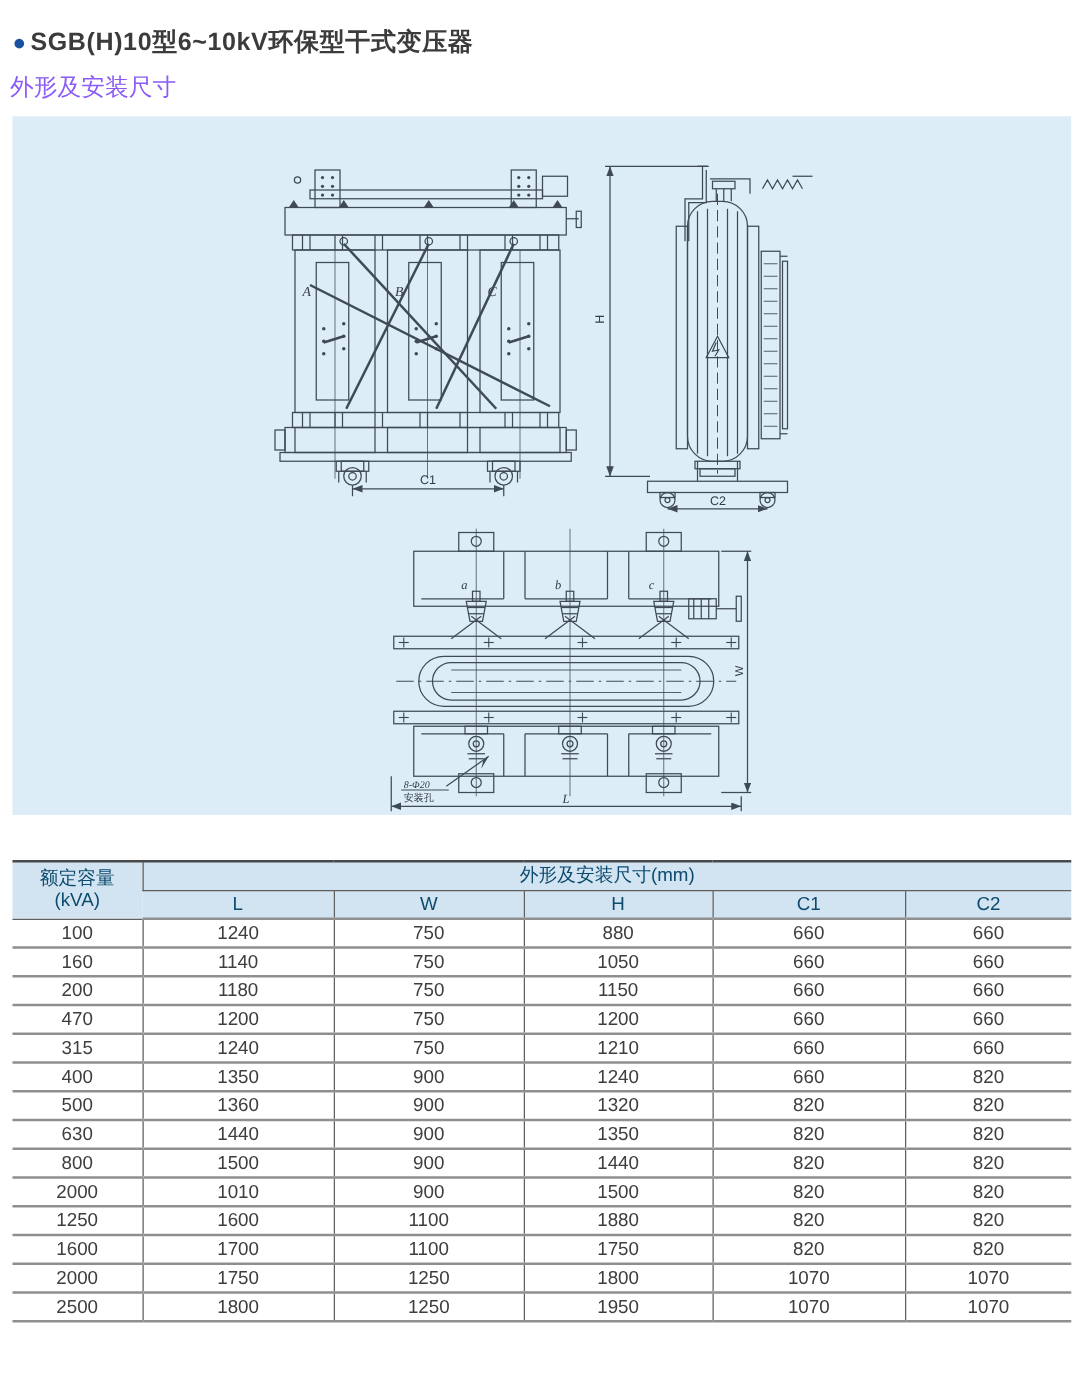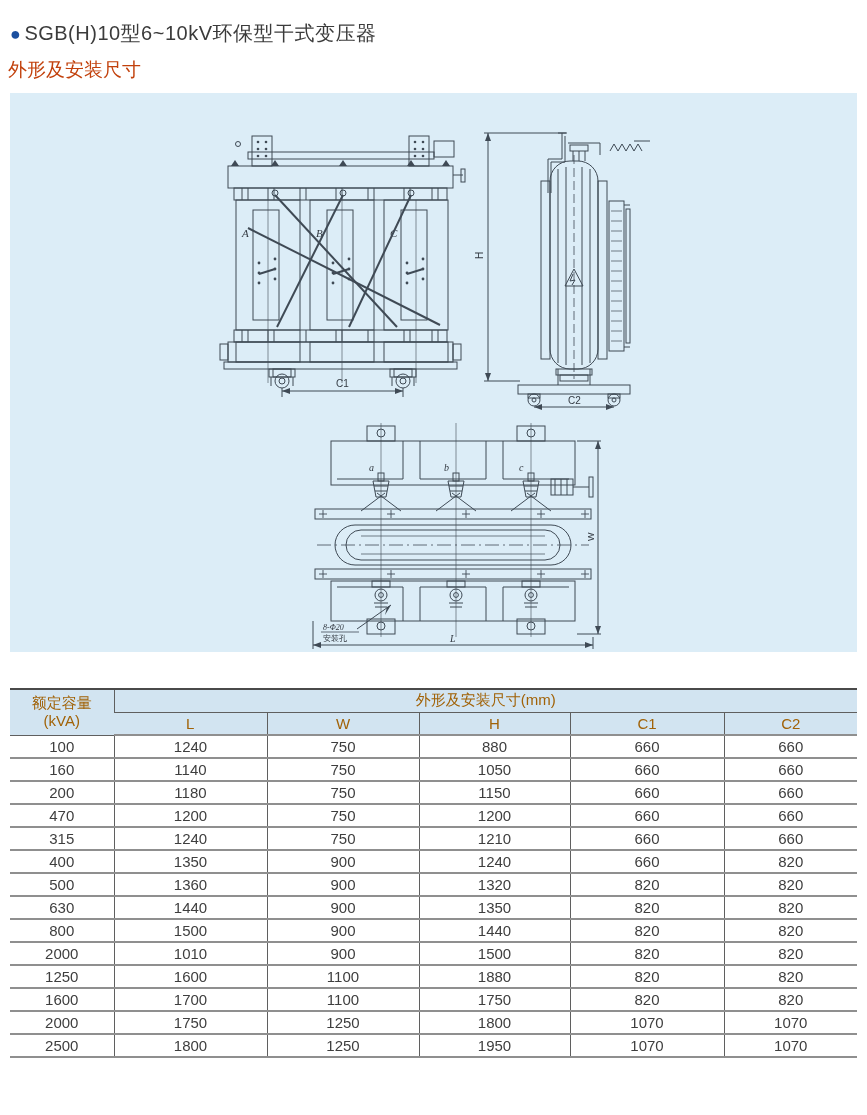--- a/index.html
+++ b/index.html
@@ -1,40 +1,40 @@
 <!DOCTYPE html>
 <html><head>
 <meta charset="utf-8">
 <style>
   * { margin:0; padding:0; box-sizing:border-box; }
   html,body { width:867px; height:1115px; background:#ffffff;
     font-family:"Liberation Sans", sans-serif; position:relative; }
 
-  .title-row { position:absolute; left:10px; top:20px; font-size:20px; font-weight:normal;
+  .title-row { position:absolute; left:10px; top:20px; font-size:20px; font-weight:bold;
     color:#3b3b3b; letter-spacing:0.5px; }
   .title-row .bullet { color:#1b4f9f; margin-right:3px; font-size:18px; }
-  .section-title { position:absolute; left:8px; top:57px; font-size:19px; color:#c2410c; }
+  .section-title { position:absolute; left:8px; top:57px; font-size:19px; color:#8b5cf6; }
 
   .panel { position:absolute; left:10px; top:93px; width:847px; height:559px; background:#dcedf7; }
   .panel svg { position:absolute; overflow:visible; }
   #front-view { left:208px; top:40px; }
   #side-view  { left:462px; top:26px; }
   #top-view   { left:293px; top:330px; }
 
   svg text { fill:#333a42; }
   .dwg-label { font-family:"Liberation Serif", serif; font-style:italic; }
   .dim-text  { font-family:"Liberation Sans", sans-serif; }
 
   table.dims { position:absolute; left:10px; top:688px; width:847px; border-collapse:collapse;
     table-layout:fixed; font-size:15px; color:#3e3e3e;
     border-top:2px solid #4a4a4a; border-bottom:2px solid #4a4a4a; }
   table.dims th, table.dims td { height:23px; text-align:center; vertical-align:middle;
     border-bottom:2px solid #8f8f8f; font-weight:normal; padding:0; }
   table.dims td + td, table.dims th + th { border-left:1px solid #5f5f5f; }
-  table.dims thead th { background:#d2e4f1; color:#a16207; }
+  table.dims thead th { background:#d2e4f1; color:#0c4a6e; }
   table.dims thead tr.group th { border-bottom:1px solid #5f5f5f; }
   th.capacity { line-height:1.25; font-size:15px; }
   tbody td { background:#ffffff; }
 </style>
 </head>
 <body>
 
 <div class="title-row">
   <span class="bullet">●</span><span>SGB(H)10型6~10kV环保型干式变压器</span>
 </div>

